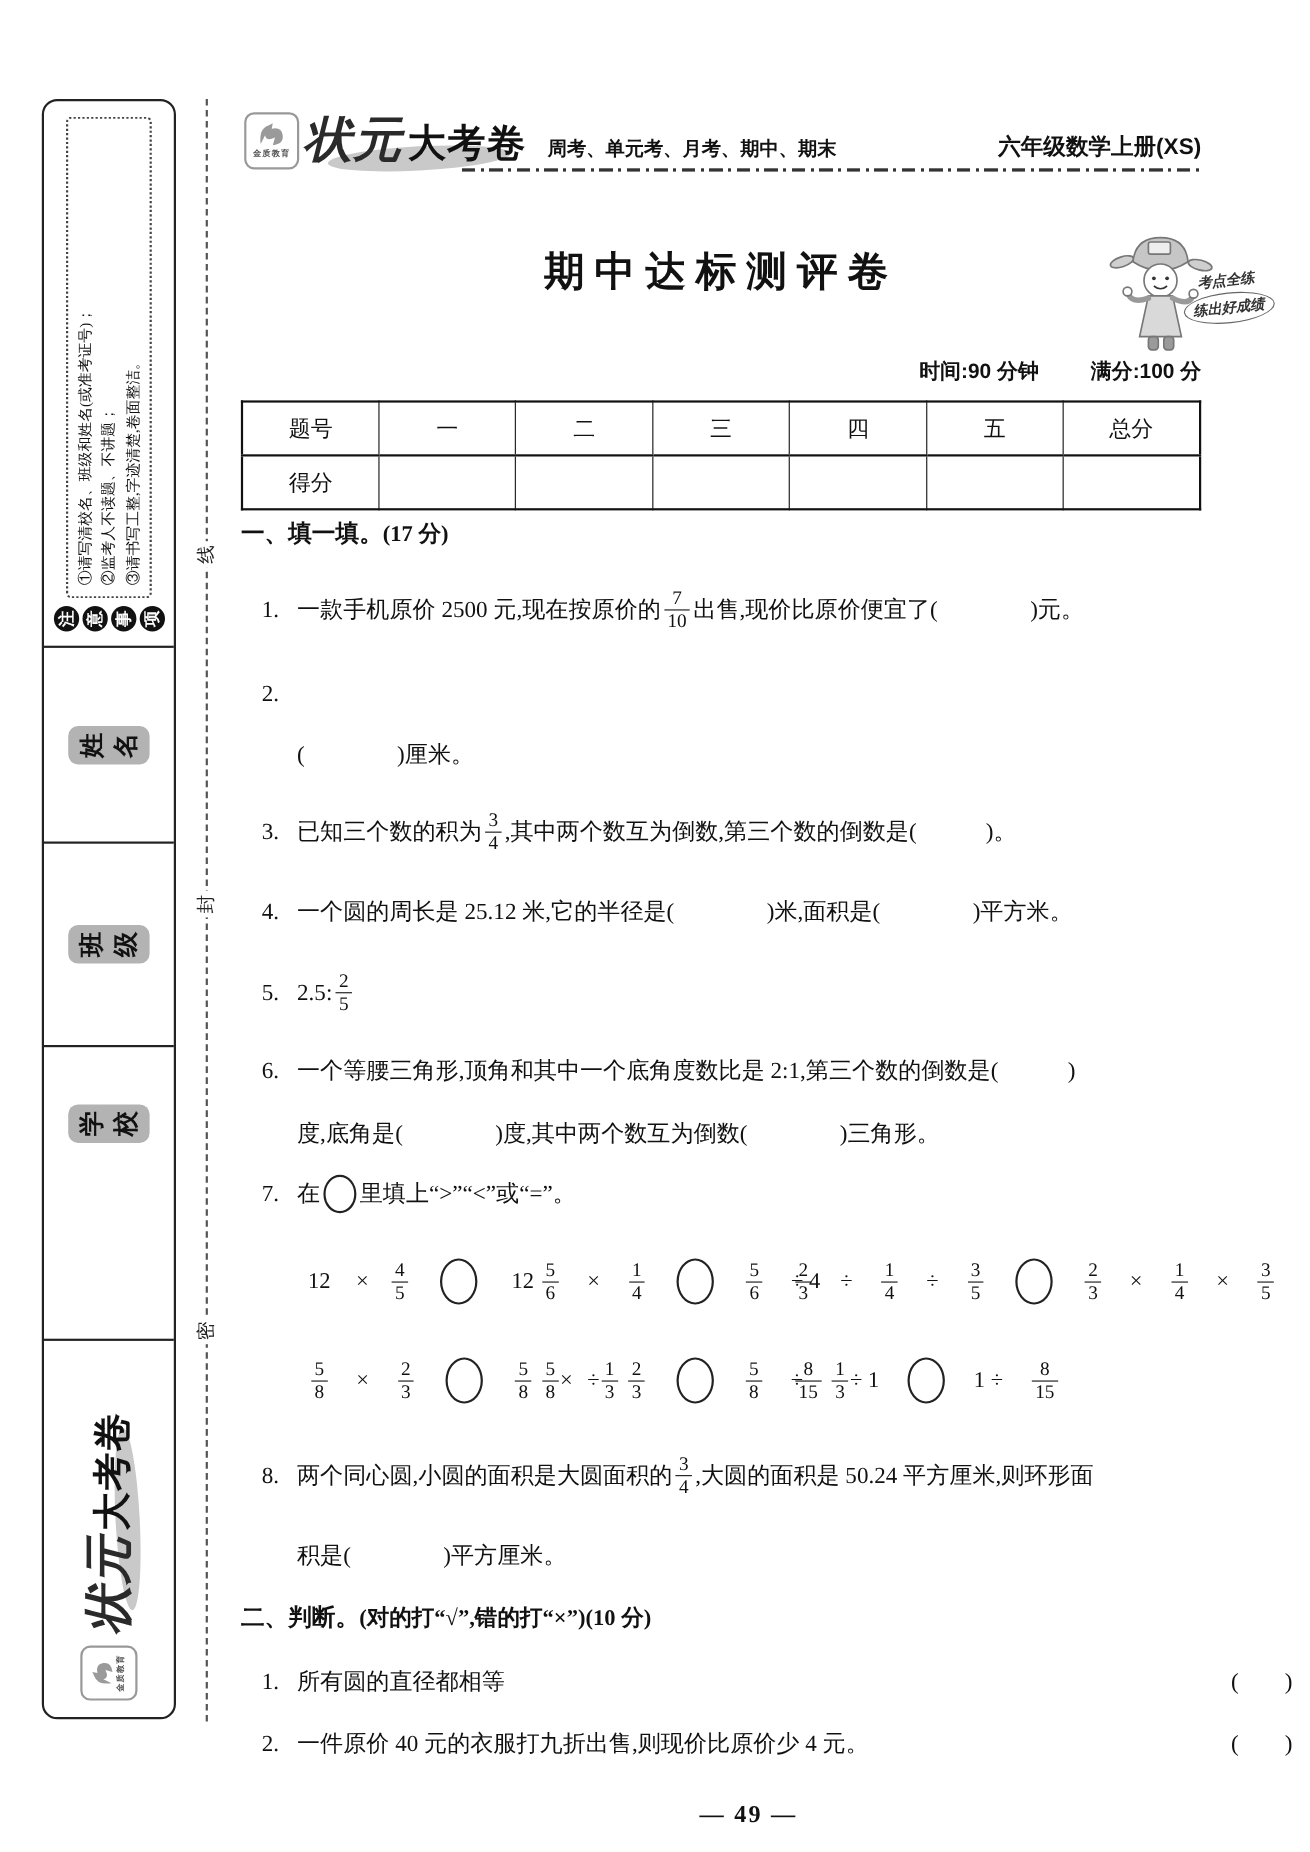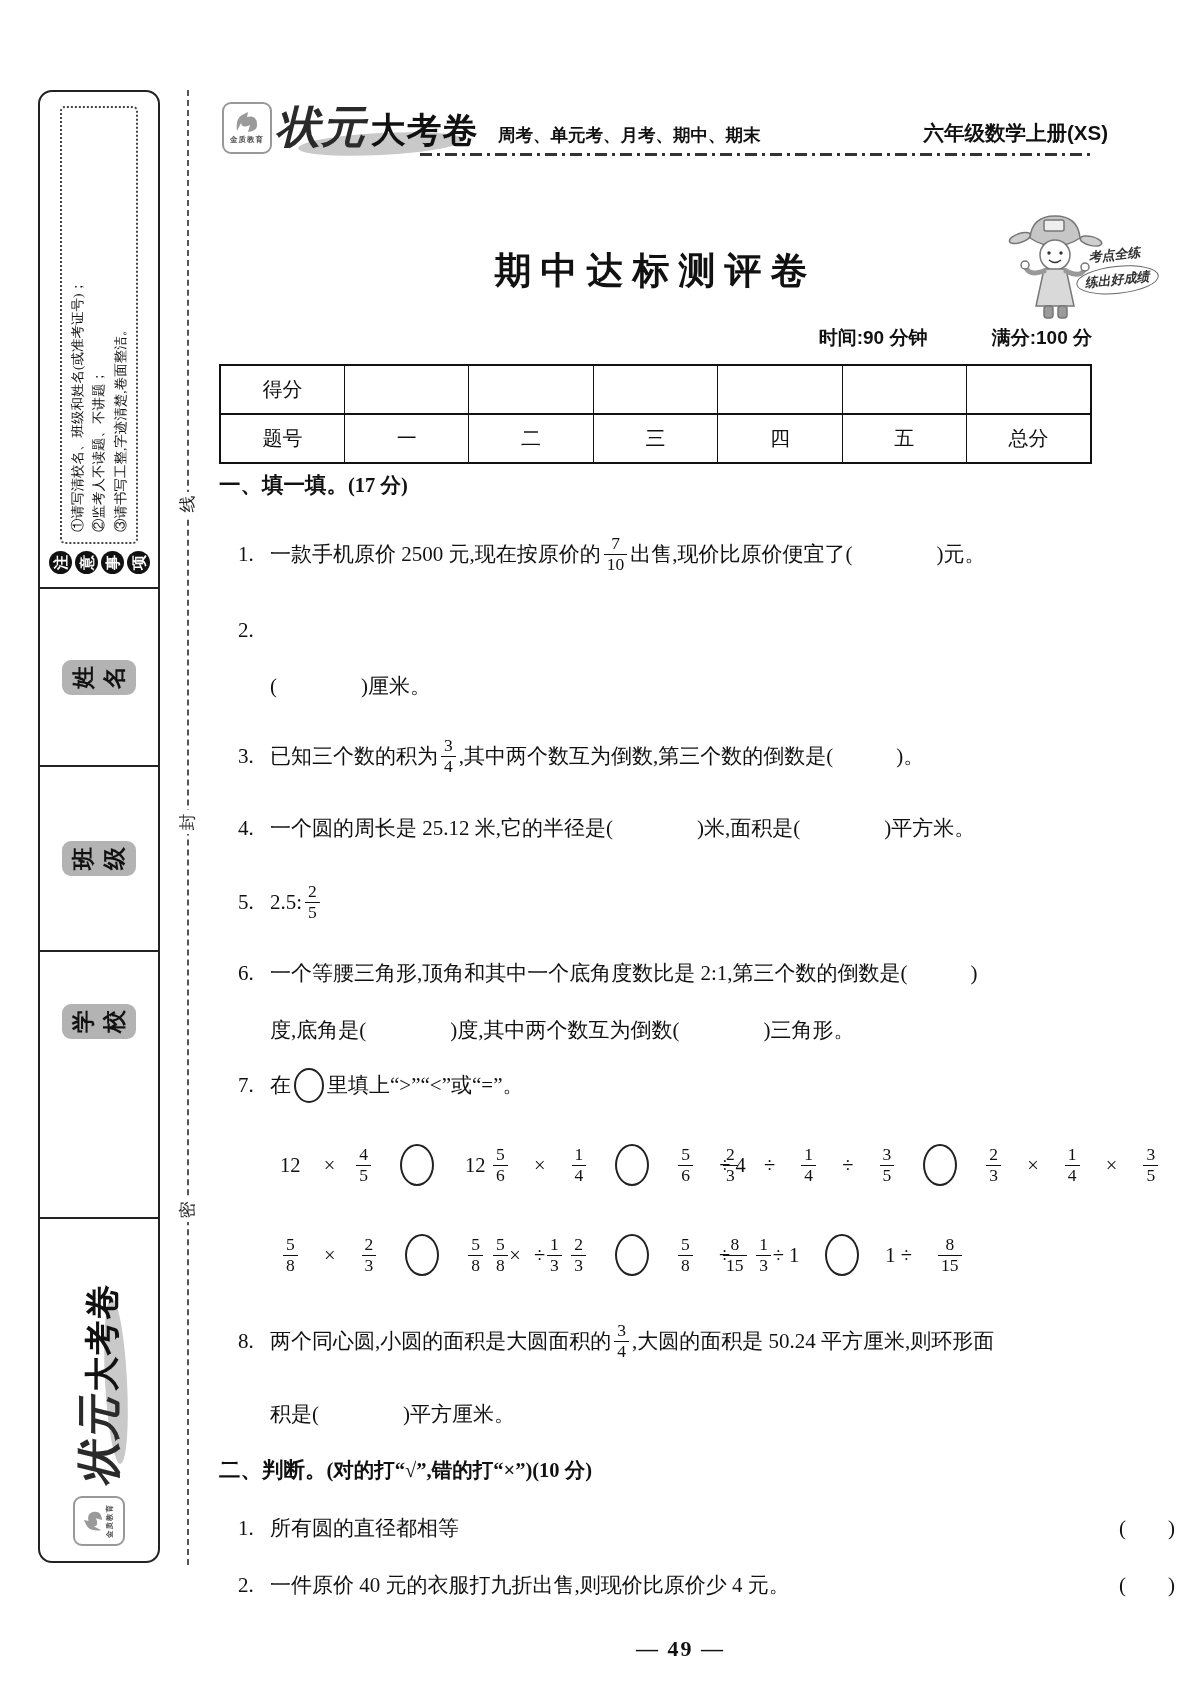--- a/index.html
+++ b/index.html
@@ -41,35 +41,35 @@
   .brand .b2{position:relative;z-index:1;font-weight:900;font-size:35px;color:#111;letter-spacing:1px;}
   
   .seal-line{position:absolute;left:187px;top:90px;height:1475px;border-left:2px dashed #555;}
   .seal-char{position:absolute;left:176px;width:24px;height:24px;line-height:24px;text-align:center;
              background:#fff;font-size:17px;color:#222;transform:rotate(-90deg);}
   
   .hlogo-icon{position:absolute;left:222px;top:102px;}
   .hbrand{position:absolute;left:276px;top:98px;}
   .hsub{position:absolute;left:498px;top:123px;font-size:17.5px;font-weight:700;
         font-family:"Liberation Sans",sans-serif;white-space:nowrap;}
-  .hedition{position:absolute;right:83px;top:119px;font-size:20.5px;font-weight:700;
+  .hedition{position:absolute;right:99px;top:119px;font-size:20.5px;font-weight:700;
             font-family:"Liberation Sans",sans-serif;white-space:nowrap;}
   .hline{position:absolute;left:420px;right:98px;top:153px;height:2.5px;
          background:repeating-linear-gradient(90deg,#333 0 12px,transparent 12px 17px,#333 17px 20px,transparent 20px 25px);}
   .title{position:absolute;left:219px;top:222px;width:873px;text-align:center;font-size:37px;
-         font-weight:900;letter-spacing:9px;font-family:"Liberation Sans",sans-serif;margin-top:24px;}
+         font-weight:900;letter-spacing:9px;font-family:"Liberation Sans",sans-serif;}
   .mascot{position:absolute;left:1008px;top:208px;}
   .slogan{position:absolute;left:1052px;top:246px;width:128px;text-align:center;font-style:italic;
           font-weight:700;font-size:13px;color:#333;transform:rotate(-6deg);
           font-family:"Liberation Serif",serif;}
   .slogan .oval{display:inline-block;border:1.5px solid #666;border-radius:50%;padding:4px 8px;
                 margin-top:2px;background:#fff;}
   .time-row{position:absolute;top:325px;left:219px;width:873px;text-align:right;font-size:19px;
             font-weight:700;font-family:"Liberation Sans",sans-serif;}
-  .time-row span{margin-left:59px;}
+  .time-row span{margin-left:42px;}
   
   .score-table{position:absolute;top:364px;left:219px;width:873px;border-collapse:collapse;
                border:2.5px solid #111;table-layout:fixed;}
   .score-table td{border:1.5px solid #111;height:45px;text-align:center;font-size:20px;}
   .score-table tr:first-child td{border-bottom:2.5px solid #111;}
   
   .sec-head{position:absolute;left:219px;font-size:21.5px;font-weight:800;
             font-family:"Liberation Sans",sans-serif;white-space:nowrap;}
   .sec-head .note{font-family:"Liberation Serif",serif;font-weight:600;font-size:20.5px;}
   .qline{position:absolute;left:238px;right:88px;height:52px;display:flex;align-items:center;
@@ -196,36 +196,36 @@
   </div>
 
   <div class="time-row">
     <span>时间:90 分钟</span>
     <span>满分:100 分</span>
   </div>
 
   <table class="score-table">
     <tbody>
         <tr>
-          <td>得分</td>
-          <td></td>
-          <td></td>
-          <td></td>
-          <td></td>
-          <td></td>
-          <td></td>
-        </tr>
-    <tr>
           <td>题号</td>
           <td>一</td>
           <td>二</td>
           <td>三</td>
           <td>四</td>
           <td>五</td>
           <td>总分</td>
+        </tr>
+    <tr>
+          <td>得分</td>
+          <td></td>
+          <td></td>
+          <td></td>
+          <td></td>
+          <td></td>
+          <td></td>
         </tr>
   </tbody>
     </table>
 
   <div class="sec-head" style="top:470px;">
     <span>一、填一填。</span><span class="note">(17 分)</span>
   </div>
   <div class="sec-head" style="top:1455px;">
     <span>二、判断。</span><span class="note">(对的打“√”,错的打“×”)(10 分)</span>
   </div>

